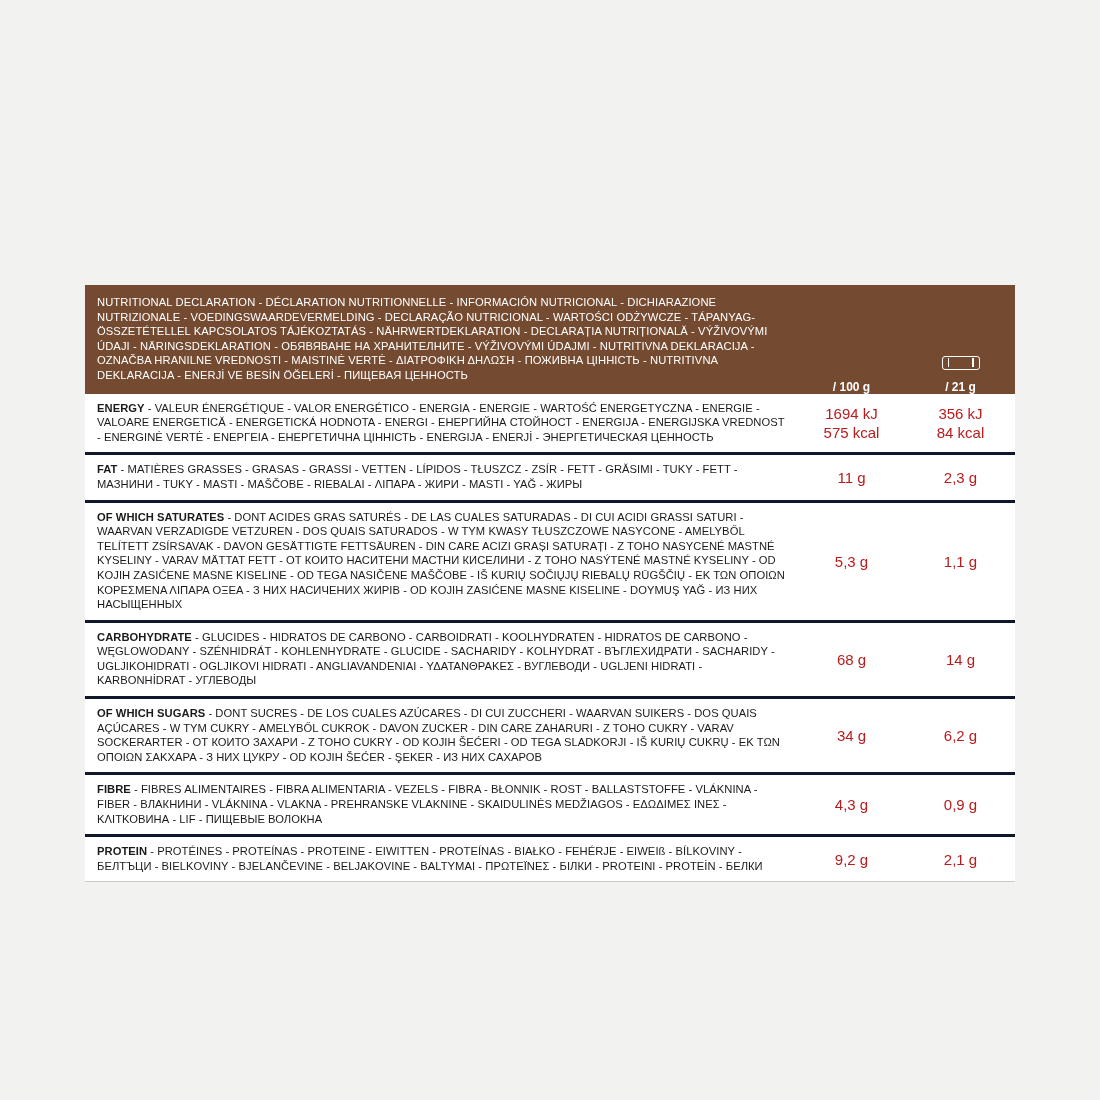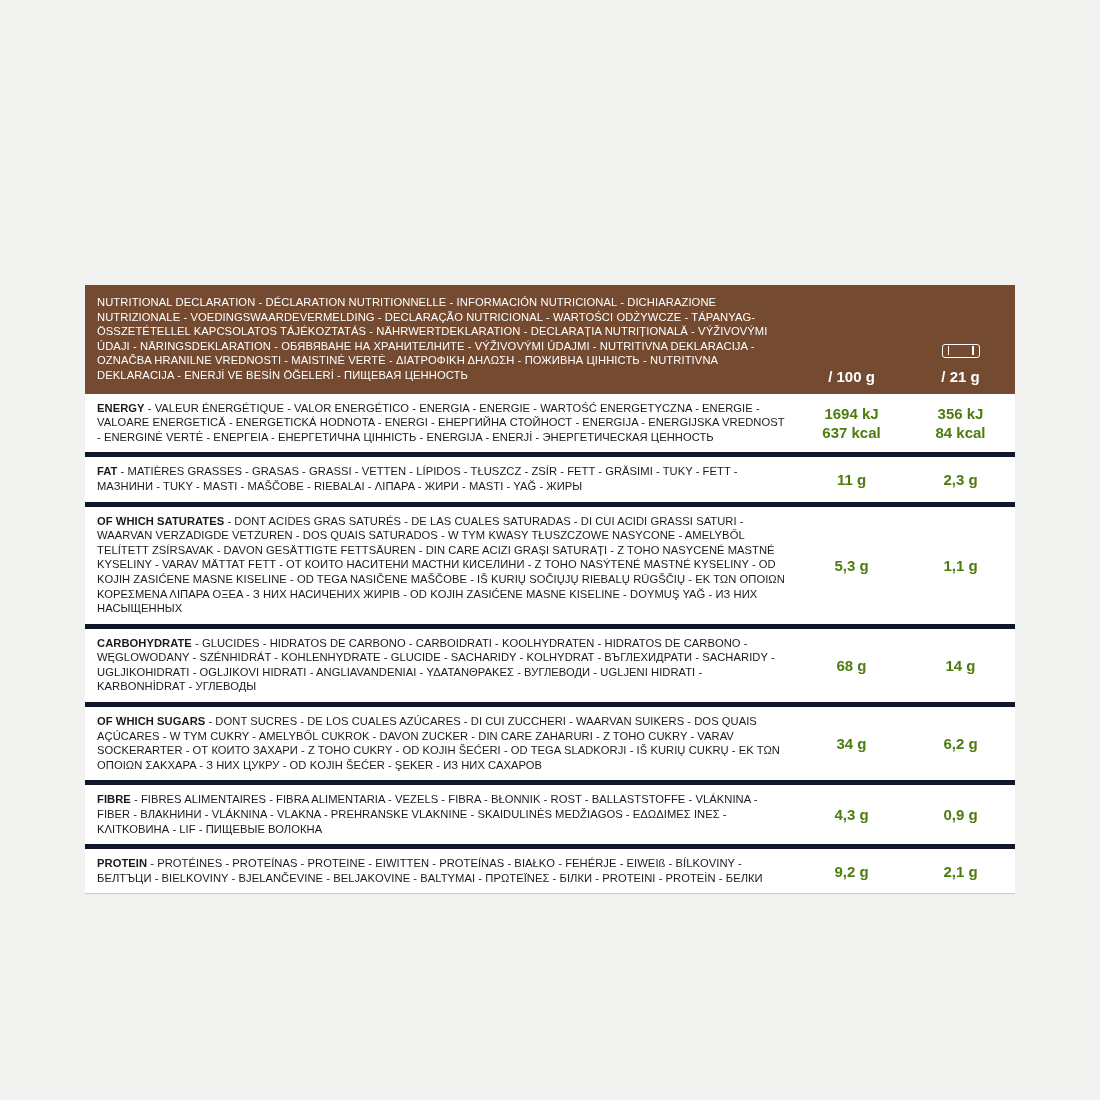--- a/index.html
+++ b/index.html
@@ -48,24 +48,24 @@
   .hdr-langs {
     padding: 10px 12px 11px 12px;
     font-size: 11.2px;
     line-height: 14.6px;
     letter-spacing: 0.1px;
     text-align: left;
     vertical-align: top;
   }
   .hdr-col {
     text-align: center;
-    font-size: 15px;
+    font-size: 12px;
     font-weight: bold;
     vertical-align: bottom;
-    padding-bottom: 9px;
+    padding-bottom: 0;
     position: relative;
   }
   .pack-icon {
     display: block;
     margin: 0 auto 10px auto;
     width: 38px;
     height: 14px;
     border: 1.6px solid #ffffff;
     border-radius: 3px;
     position: relative;
@@ -78,41 +78,41 @@
     top: 1.5px;
     bottom: 1.5px;
     width: 1.6px;
     background: #ffffff;
   }
   .pack-icon::before { left: 5px; }
   .pack-icon::after  { right: 5px; }
 
   
   .nutri tbody tr td {
-    border-bottom: 5px solid #0f172a;
+    border-bottom: 3px solid #0f172a;
   }
   .nutri tbody tr:last-child td {
     border-bottom: none;
   }
 
   .cell-names {
     padding: 7px 10px 8px 12px;
     font-size: 11.2px;
     line-height: 14.6px;
     color: #1a1a1a;
     letter-spacing: 0.05px;
   }
   .cell-names b {
     font-weight: bold;
   }
   .cell-val {
     text-align: center;
     font-size: 15px;
-    font-weight: bold;
-    color: #4d7c0f;
+    font-weight: normal;
+    color: #b91c1c;
     line-height: 19px;
     padding: 0 4px;
   }
   .cell-val .sub {
     display: block;
   }
   .table-bottom-line {
     width: 930px;
     height: 1px;
     background: #c9c9c9;
@@ -142,21 +142,21 @@
         </tr>
       </thead>
       <tbody>
 
         <tr>
           <td class="cell-names">
             <b>ENERGY</b><span> - VALEUR ÉNERGÉTIQUE - VALOR ENERGÉTICO - ENERGIA - ENERGIE - WARTOŚĆ ENERGETYCZNA - ENERGIE - VALOARE ENERGETICĂ - ENERGETICKÁ HODNOTA - ENERGI - ЕНЕРГИЙНА СТОЙНОСТ - ENERGIJA - ENERGIJSKA VREDNOST - ENERGINĖ VERTĖ - ΕΝΕΡΓΕΙΑ - ЕНЕРГЕТИЧНА ЦІННІСТЬ - ENERGIJA - ENERJİ - ЭНЕРГЕТИЧЕСКАЯ ЦЕННОСТЬ</span>
           </td>
           <td class="cell-val">
             <span class="sub">1694 kJ</span>
-            <span class="sub">637 kcal</span>
+            <span class="sub">575 kcal</span>
           </td>
           <td class="cell-val">
             <span class="sub">356 kJ</span>
             <span class="sub">84 kcal</span>
           </td>
         </tr>
 
         <tr>
           <td class="cell-names">
             <b>FAT</b><span> - MATIÈRES GRASSES - GRASAS - GRASSI - VETTEN -  LÍPIDOS - TŁUSZCZ - ZSÍR - FETT - GRĂSIMI - TUKY - FETT - МАЗНИНИ - TUKY - MASTI - MAŠČOBE - RIEBALAI - ΛΙΠΑΡΑ - ЖИРИ - MASTI - YAĞ - ЖИРЫ</span>

